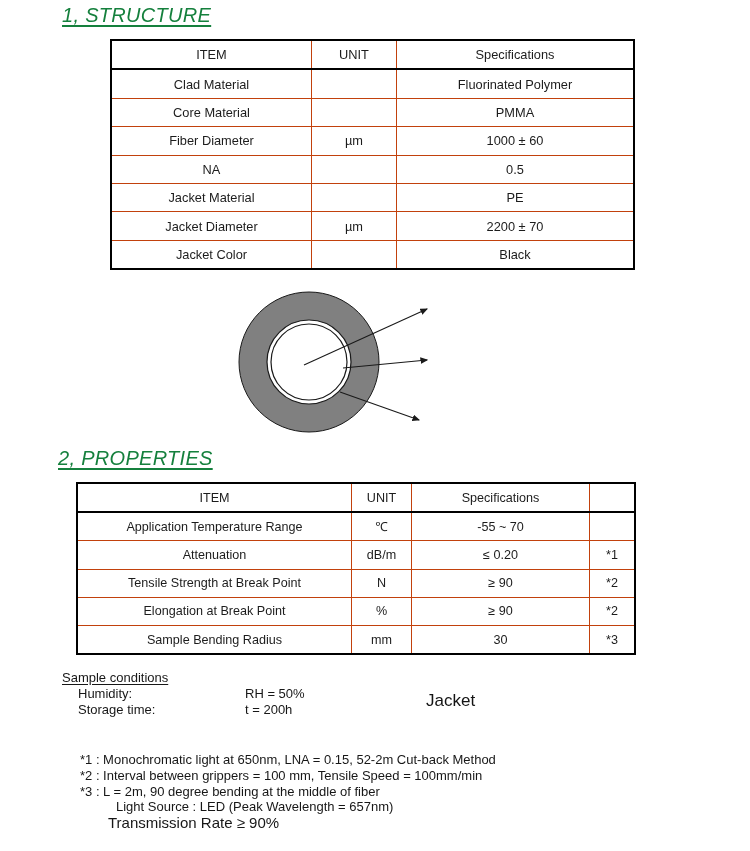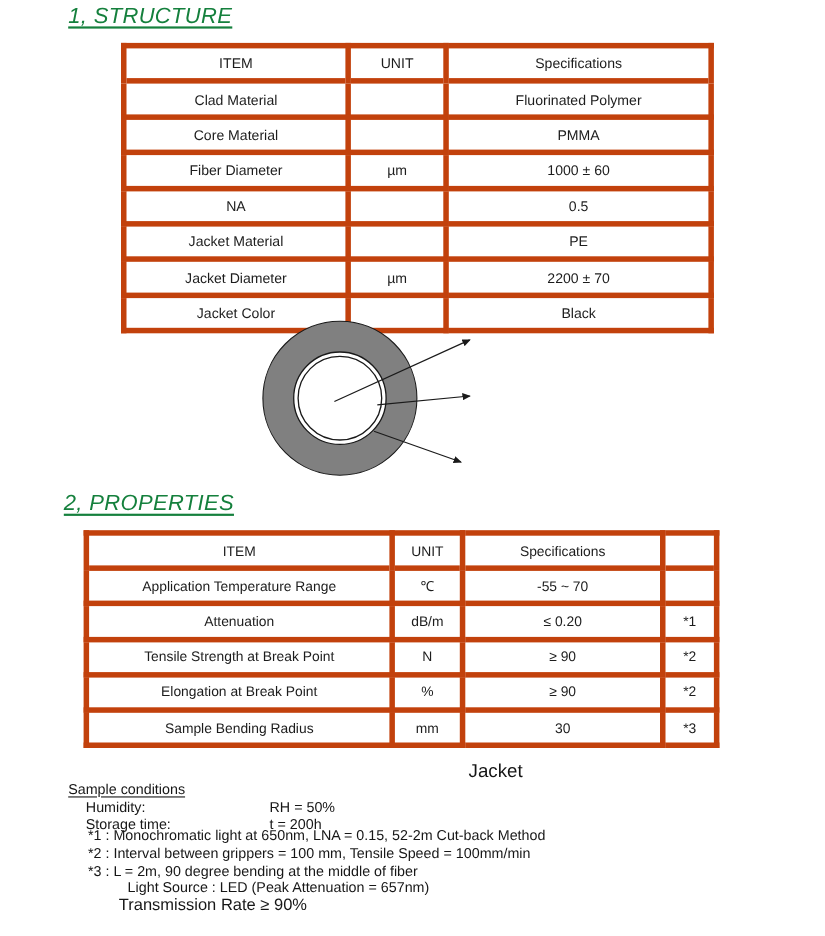--- a/index.html
+++ b/index.html
@@ -32,21 +32,21 @@
   #sec2-heading { left: 58px; top: 447px; }
 
   
   .spec-table {
     position: absolute;
     border-collapse: collapse;
     table-layout: fixed;
     background: #fff;
   }
   .spec-table td, .spec-table th {
-    border: 5px solid #c2410c;
+    border: 1px solid #c2410c;
     font-weight: normal;
     text-align: center;
     vertical-align: middle;
     color: #1c1c1c;
     padding: 0 2px;
   }
   .spec-table {
     border: 2.5px solid #000;
   }
   .spec-table tr.header-row td {
@@ -97,21 +97,20 @@
   #label-clad   { left: 208px; top: 349px; }
   #label-jacket { left: 196px; top: 411px; }
 
   
   #sample-conditions {
     position: absolute;
     left: 62px;
     top: 670px;
     font-size: 13px;
     color: #171717;
-    margin-top: 40px;
   }
   #sample-conditions .sc-title {
     text-decoration: underline;
     text-underline-offset: 2px;
     margin-bottom: 1px;
   }
   #sample-conditions .sc-rows {
     margin-left: 16px;
   }
   #sample-conditions .sc-row {
@@ -272,15 +271,15 @@
       <span class="sc-key">Storage time:</span>
       <span class="sc-val">t = 200h</span>
     </div>
   </div>
 </div>
 
 <div id="footnotes">
   <div class="fn-line">*1 : Monochromatic light at 650nm, LNA = 0.15, 52-2m Cut-back Method</div>
   <div class="fn-line">*2 : Interval between grippers = 100 mm, Tensile Speed = 100mm/min</div>
   <div class="fn-line">*3 : L = 2m, 90 degree bending at the middle of fiber</div>
-  <div class="fn-sub">Light Source : LED (Peak Attenuation = 657nm)</div>
+  <div class="fn-sub">Light Source : LED (Peak Wavelength = 657nm)</div>
   <div class="fn-emph">Transmission Rate ≥ 90%</div>
 </div>
 
 </body></html>

